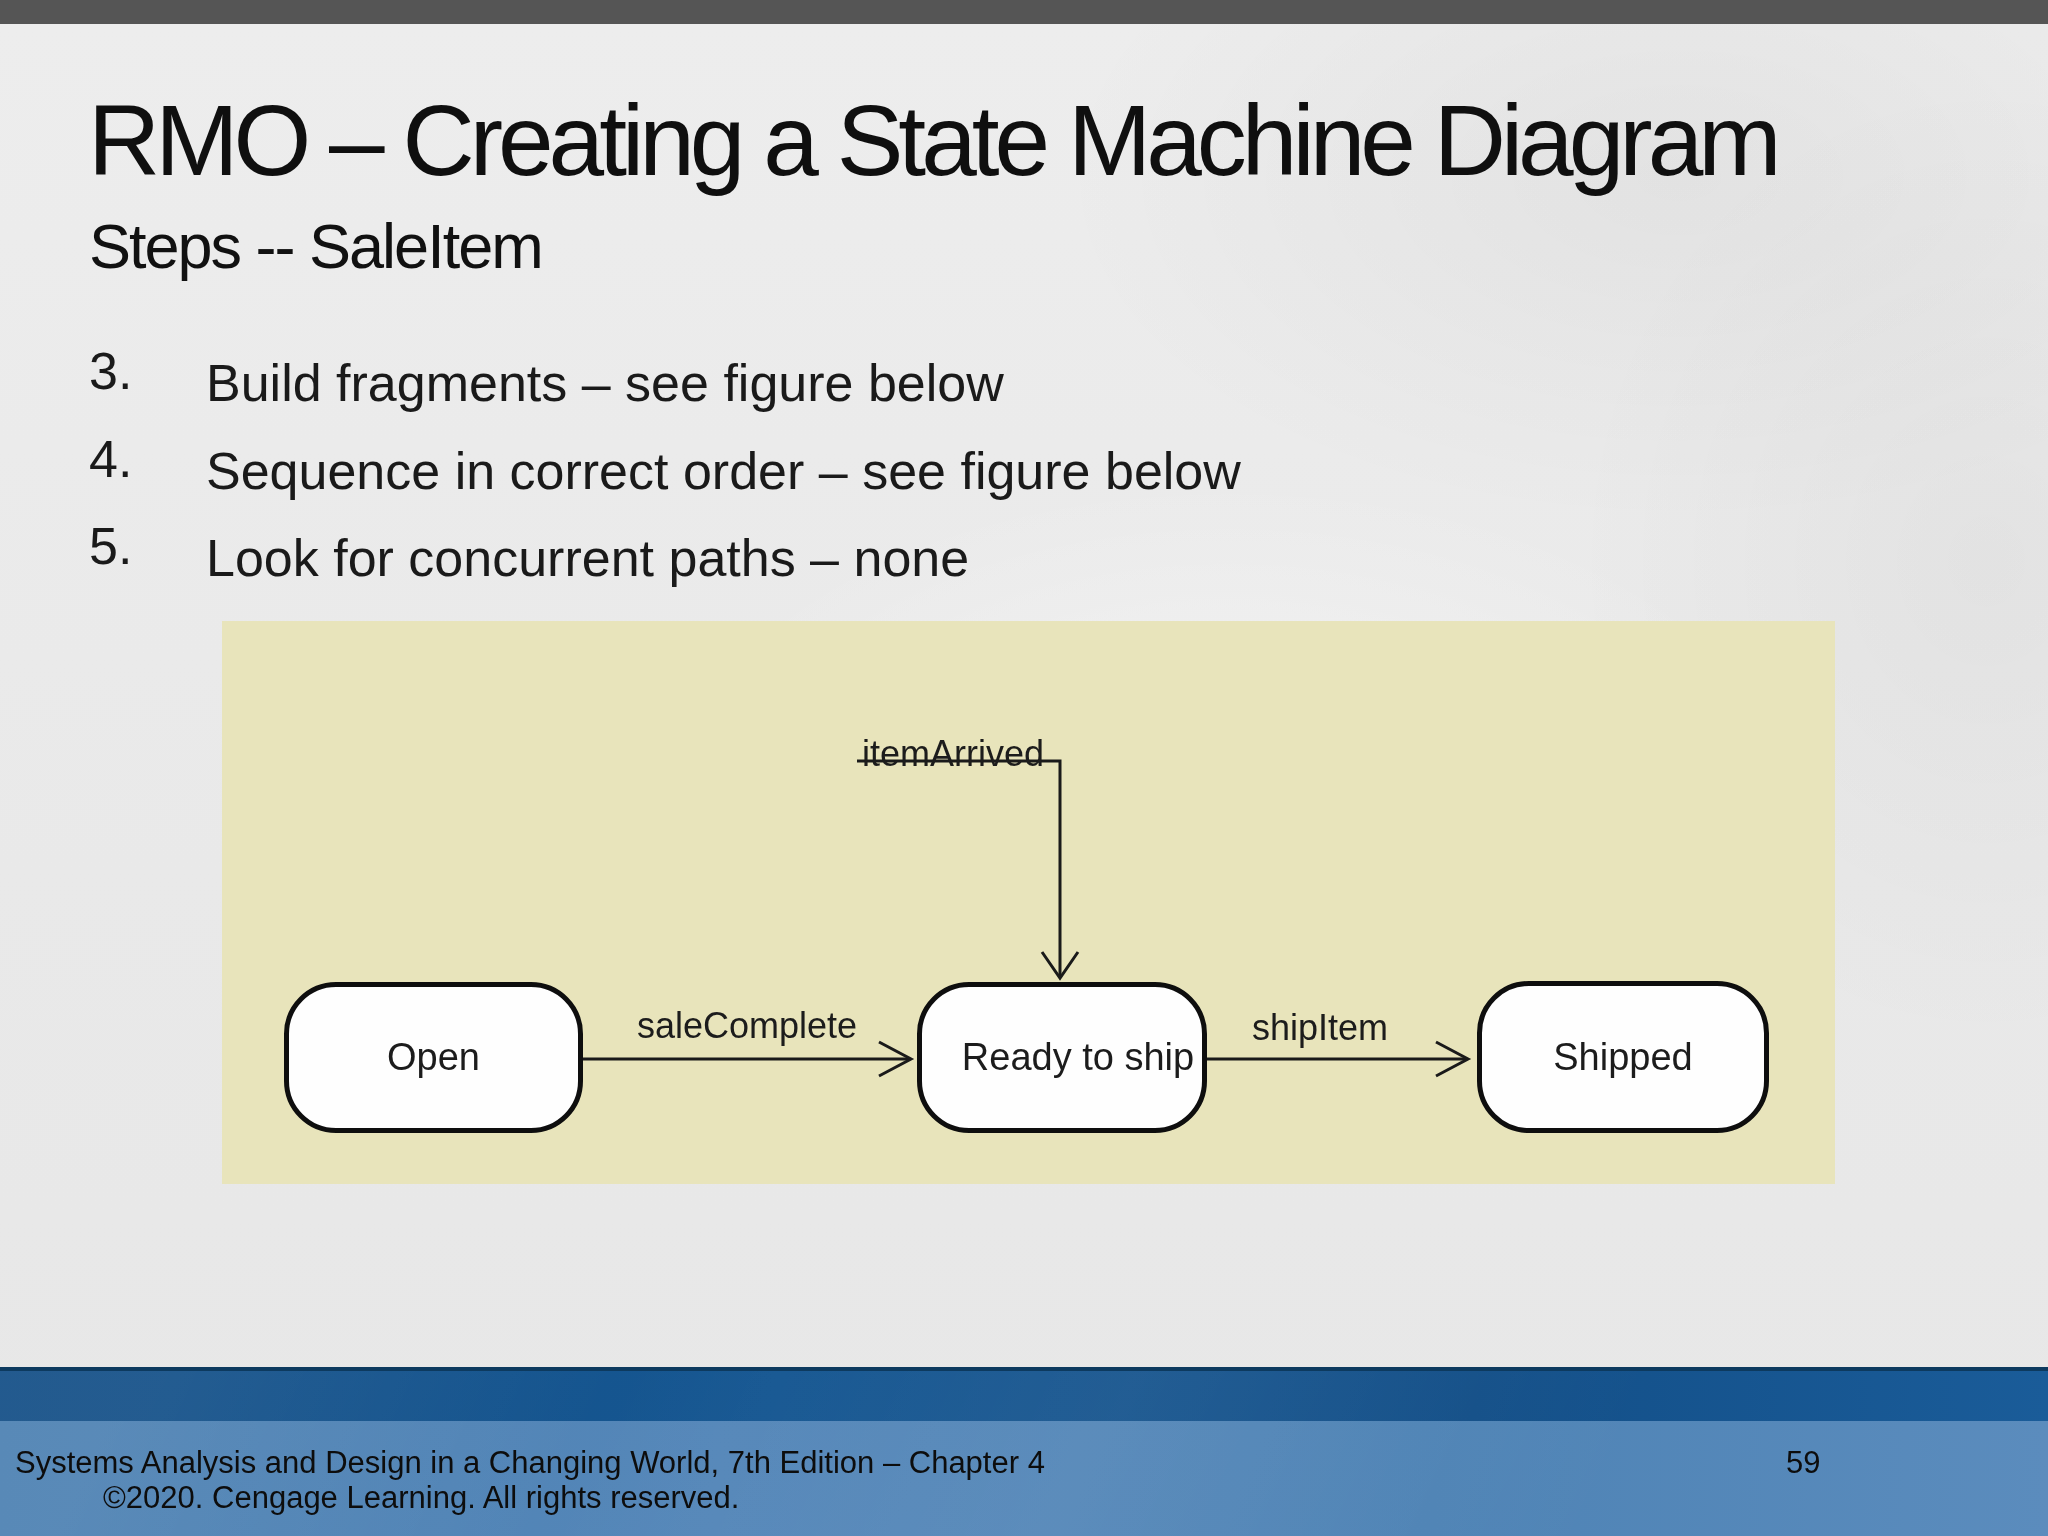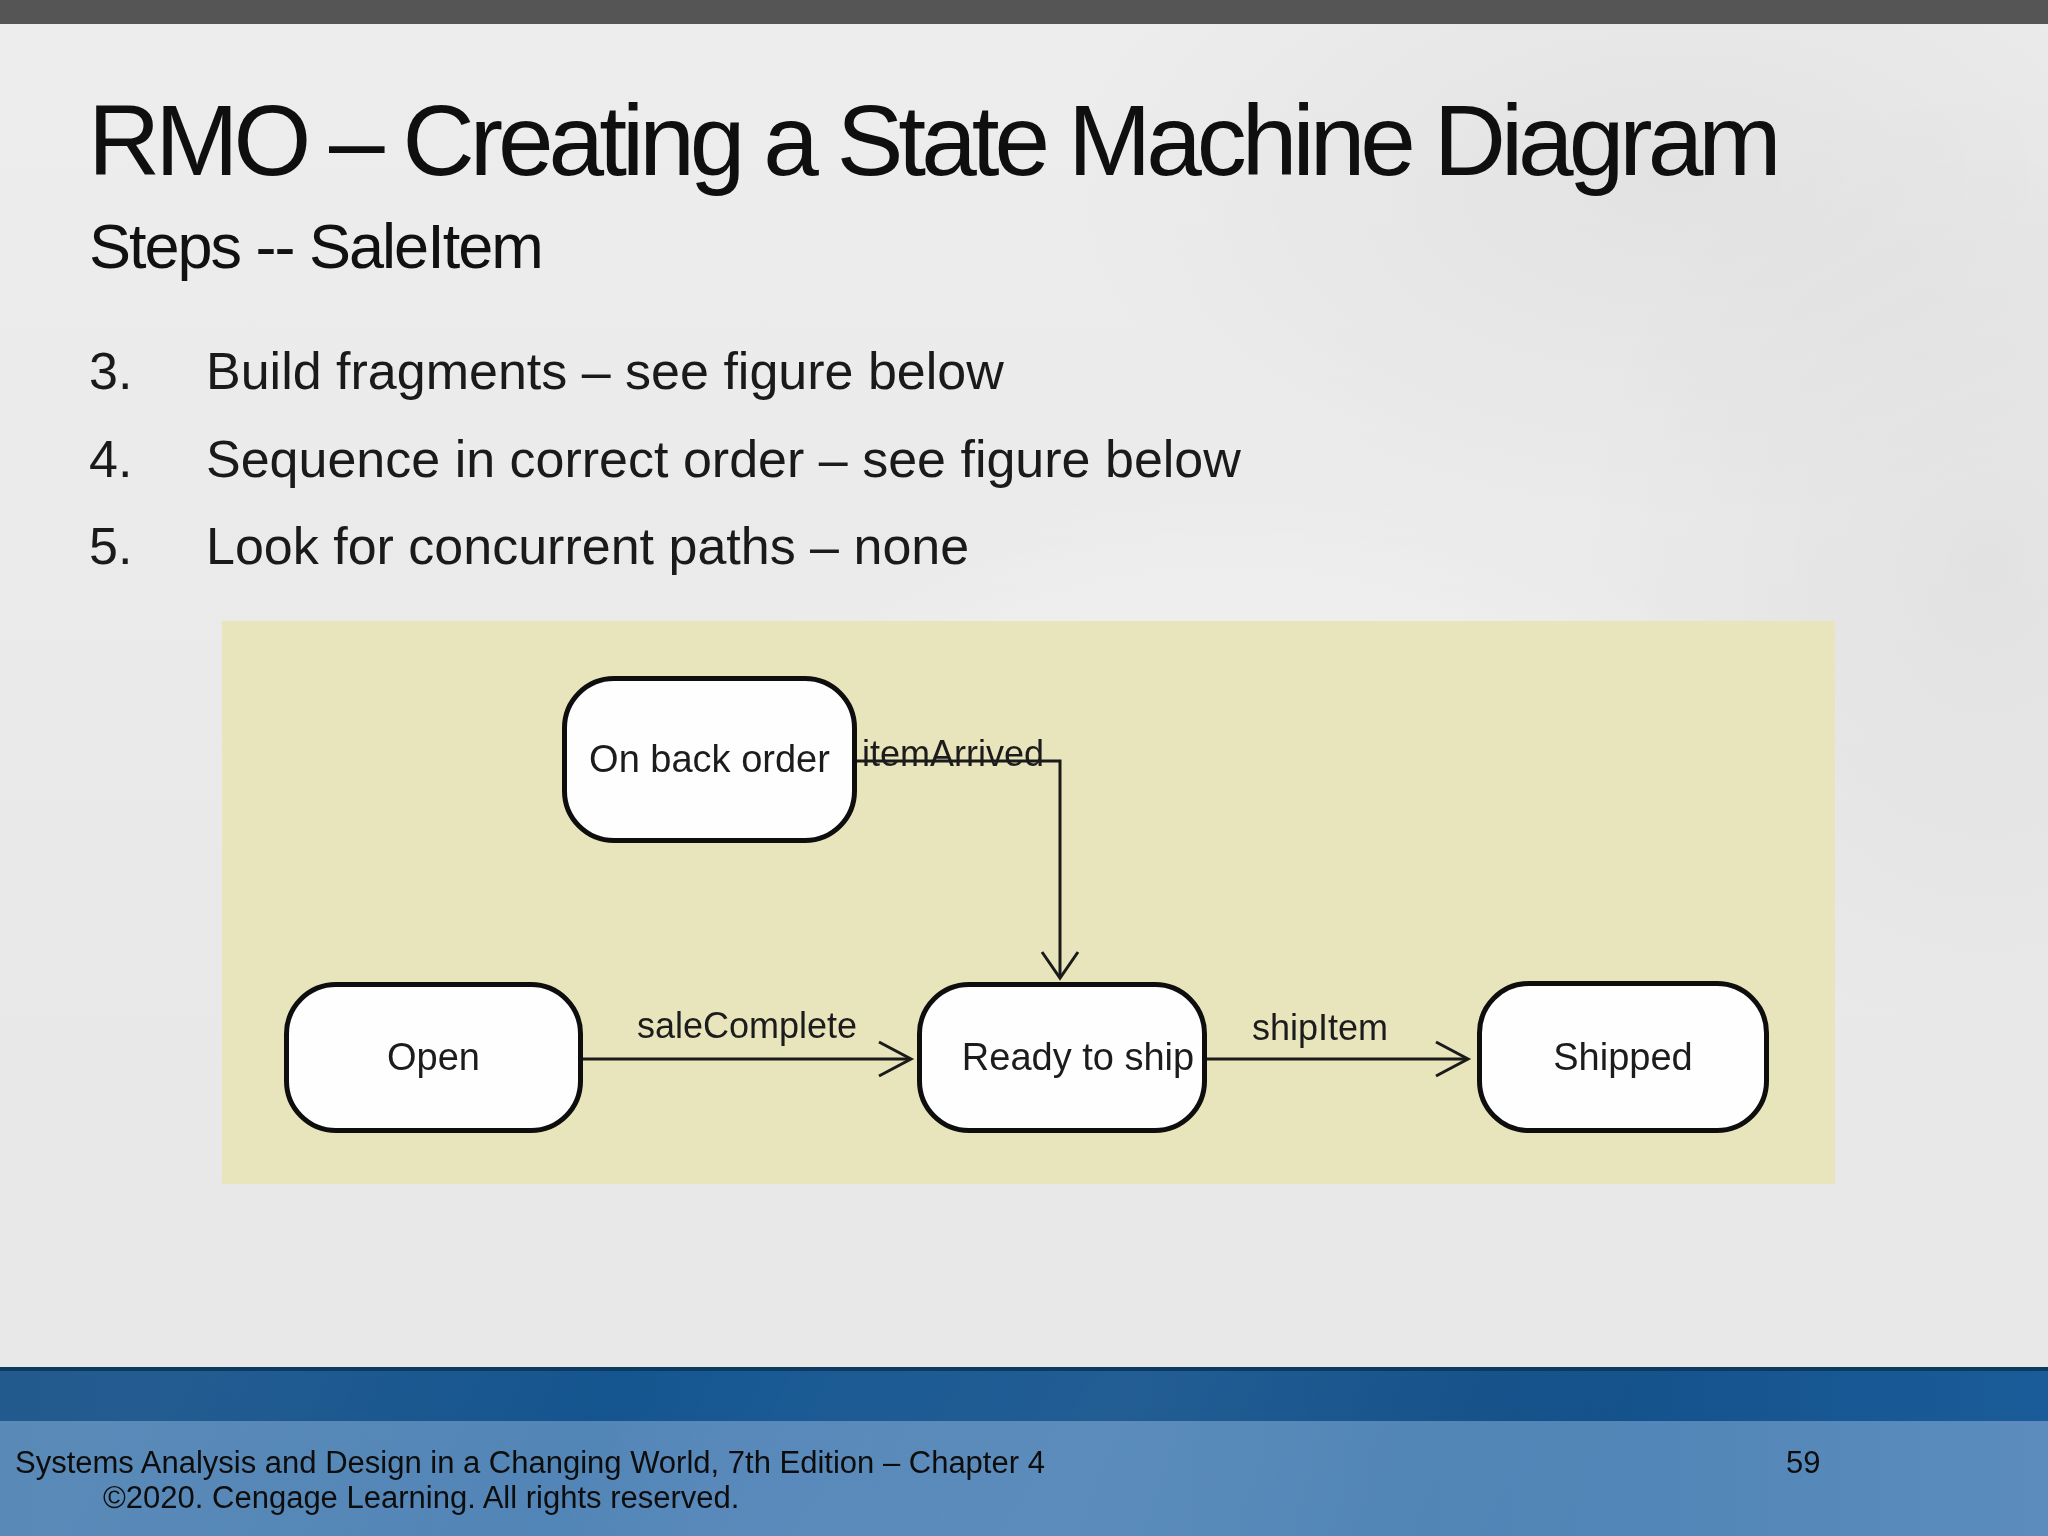--- a/index.html
+++ b/index.html
@@ -22,21 +22,21 @@
     color:#0f0f0f;white-space:nowrap;
   }
   .subtitle{
     position:absolute;left:89px;top:186px;
     font-size:63px;letter-spacing:-2px;
     color:#111;white-space:nowrap;
   }
   .steps{position:absolute;left:89px;top:317px;width:1500px;}
   .list-item{position:absolute;left:0;height:70px;white-space:nowrap;font-size:52px;color:#1a1a1a;}
   .list-item .num{position:absolute;left:0;top:0;}
-  .list-item .txt{position:absolute;left:117px;top:0;text-align:center;}
+  .list-item .txt{position:absolute;left:117px;top:12px;text-align:center;}
   .li-0{top:0;}
   .li-1{top:88px;}
   .li-2{top:175px;}
 
   .figure{
     position:absolute;left:222px;top:597px;width:1613px;height:563px;
     background:#e8e4bb;
   }
   .connectors{position:absolute;left:0;top:0;width:1613px;height:563px;}
   .state{
@@ -104,23 +104,20 @@
   <div class="figure">
     <svg class="connectors" viewBox="0 0 1613 563" xmlns="http://www.w3.org/2000/svg" fill="none" stroke="#1a1a1a" stroke-width="3">
       <path d="M 635 140 H 838 V 357"></path>
       <path d="M 820 331 L 838 357 L 856 331"></path>
       <path d="M 361 438 H 687"></path>
       <path d="M 657 421 L 689 438 L 657 455"></path>
       <path d="M 985 438 H 1244"></path>
       <path d="M 1214 421 L 1246 438 L 1214 455"></path>
     </svg>
 
-    <div class="state st-backorder">
-      <span>On back order</span>
-    </div>
     <div class="state st-open">
       <span>Open</span>
     </div>
     <div class="state st-ready">
       <span>Ready to ship</span>
     </div>
     <div class="state st-shipped">
       <span>Shipped</span>
     </div>
 

